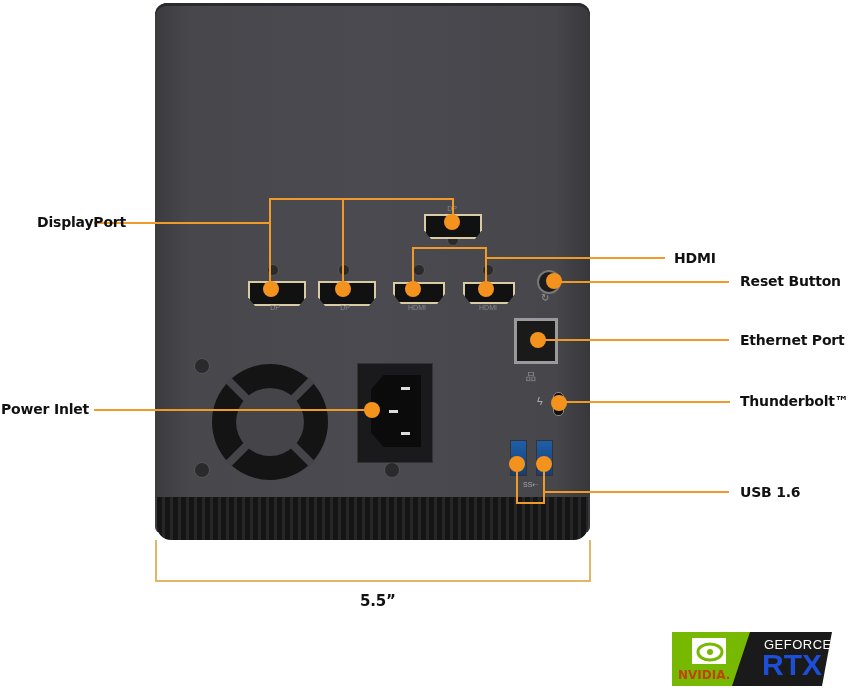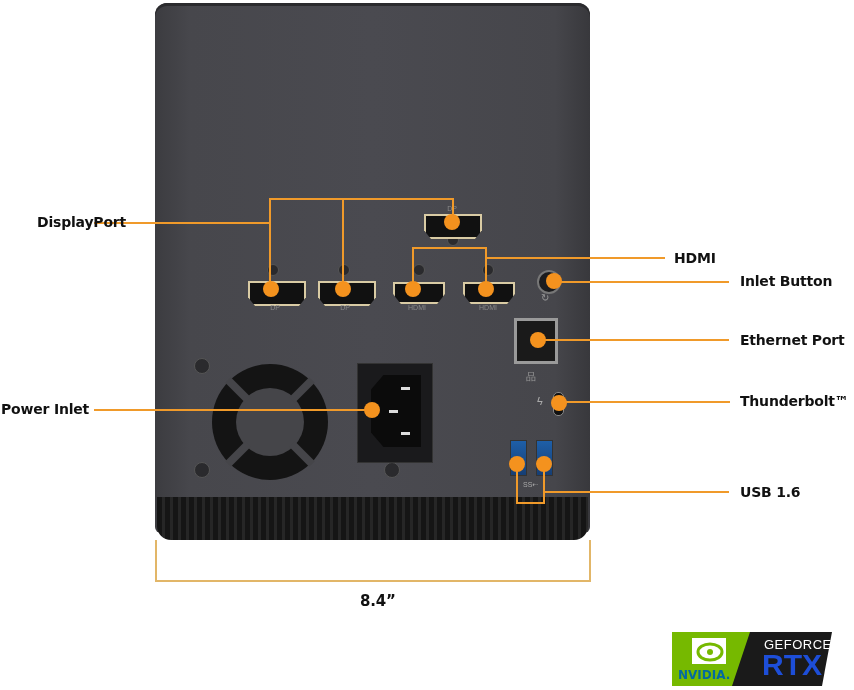--- a/index.html
+++ b/index.html
@@ -102,35 +102,35 @@
 
 <div class="line" style="left:516px;top:465px;width:2px;height:38px;"></div>
 <div class="line" style="left:543px;top:465px;width:2px;height:38px;"></div>
 <div class="line" style="left:516px;top:502px;width:29px;height:2px;"></div>
 <div class="line" style="left:543px;top:491px;width:186px;height:2px;"></div>
 <div class="dot" style="left:509px;top:456px;"></div>
 <div class="dot" style="left:536px;top:456px;"></div>
 
 <div class="label" style="left:1px;top:214px;margin-left:36px;">DisplayPort</div>
 <div class="label" style="left:674px;top:250px;">HDMI</div>
-<div class="label" style="left:740px;top:273px;">Inlet Button</div>
+<div class="label" style="left:740px;top:273px;">Reset Button</div>
 <div class="label" style="left:740px;top:332px;">Ethernet Port</div>
 <div class="label" style="left:1px;top:401px;">Power Inlet</div>
 <div class="label" style="left:740px;top:393px;">Thunderbolt™ 3</div>
 <div class="label" style="left:740px;top:484px;">USB 1.6</div>
 
 <div class="line" style="left:155px;top:540px;width:2px;height:41px;background:#e2b668;"></div>
 <div class="line" style="left:589px;top:540px;width:2px;height:41px;background:#e2b668;"></div>
 <div class="line" style="left:155px;top:580px;width:436px;height:2px;background:#e2b668;"></div>
-<div class="label" style="left:360px;top:592px;font-size:15px;">8.4”</div>
+<div class="label" style="left:360px;top:592px;font-size:15px;">5.5”</div>
 
 <div class="abs" style="left:672px;top:632px;width:160px;height:54px;">
   <div class="abs" style="left:0;top:0;width:78px;height:54px;background:#76b900;"></div>
   <div class="abs" style="left:60px;top:0;width:100px;height:54px;background:#1a1a1a;clip-path:polygon(18px 0,100% 0,calc(100% - 10px) 100%,0 100%);"></div>
   <svg class="abs" style="left:20px;top:6px;" width="34" height="26">
     <rect x="0" y="0" width="34" height="26" fill="#ffffff"></rect>
     <ellipse cx="18" cy="14" rx="12" ry="8" fill="none" stroke="#76b900" stroke-width="3"></ellipse>
     <circle cx="18" cy="14" r="3" fill="#76b900"></circle>
   </svg>
-  <div class="abs" style="left:6px;top:36px;font-size:12px;font-weight:bold;color:#0369a1;font-family:'DejaVu Sans',sans-serif;">NVIDIA.</div>
+  <div class="abs" style="left:6px;top:36px;font-size:12px;font-weight:bold;color:#c2410c;font-family:'DejaVu Sans',sans-serif;">NVIDIA.</div>
   <div class="abs" style="left:92px;top:5px;font-size:13px;color:#fff;letter-spacing:0.5px;">GEFORCE</div>
   <div class="abs" style="left:90px;top:17px;font-size:30px;font-weight:bold;color:#1d4ed8;line-height:32px;">RTX</div>
 </div>
 
 </body></html>

